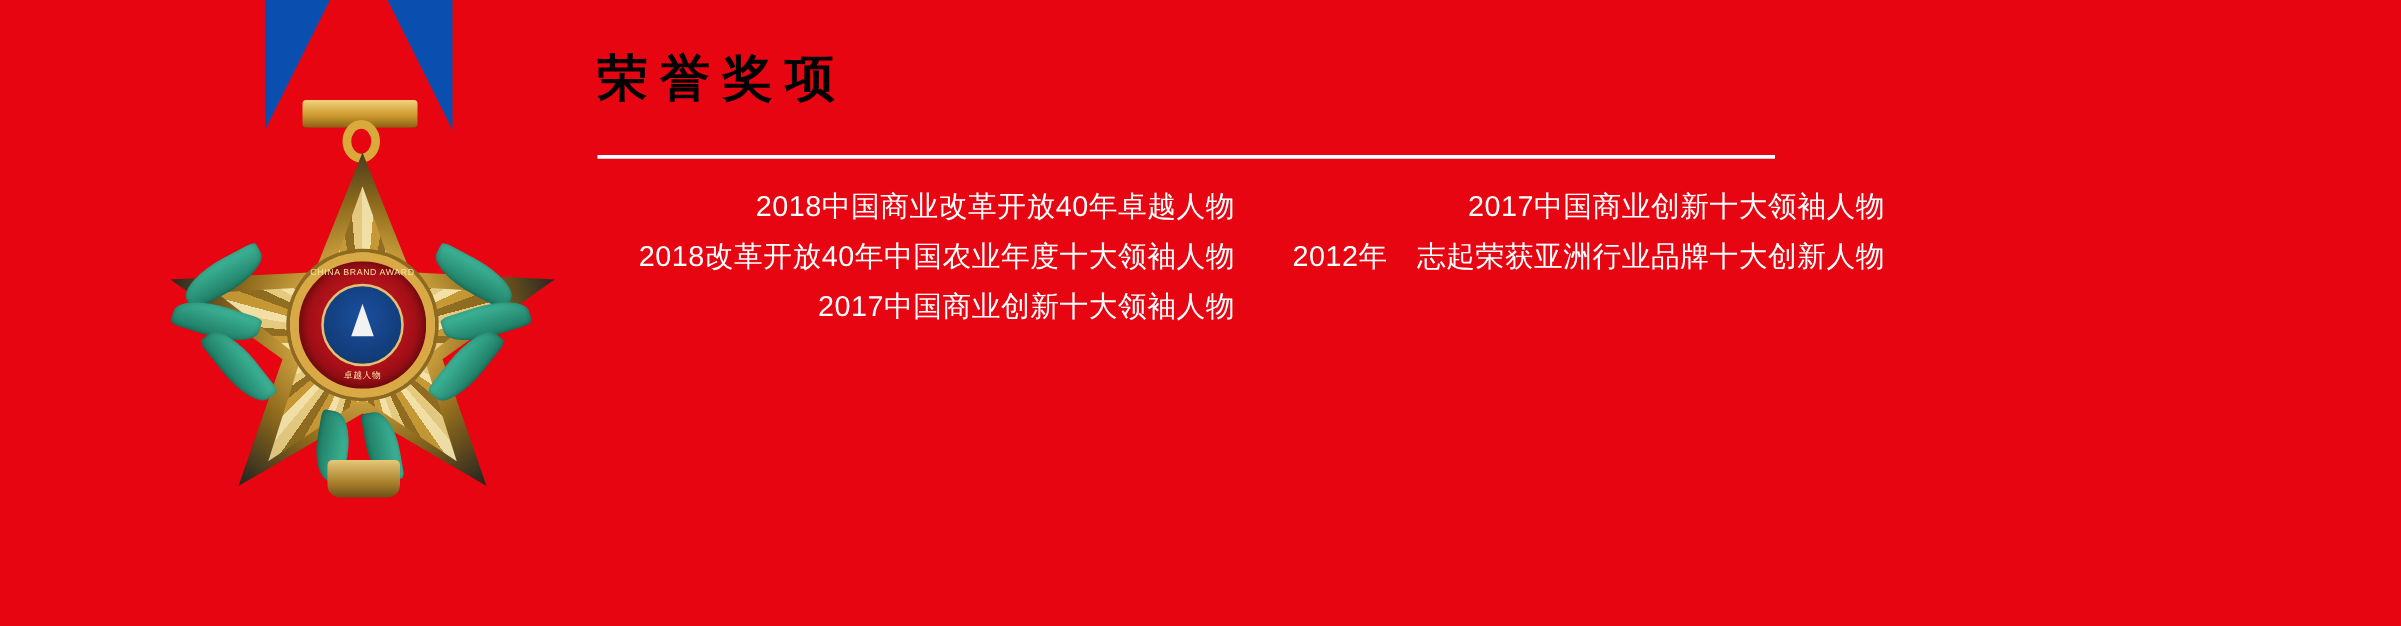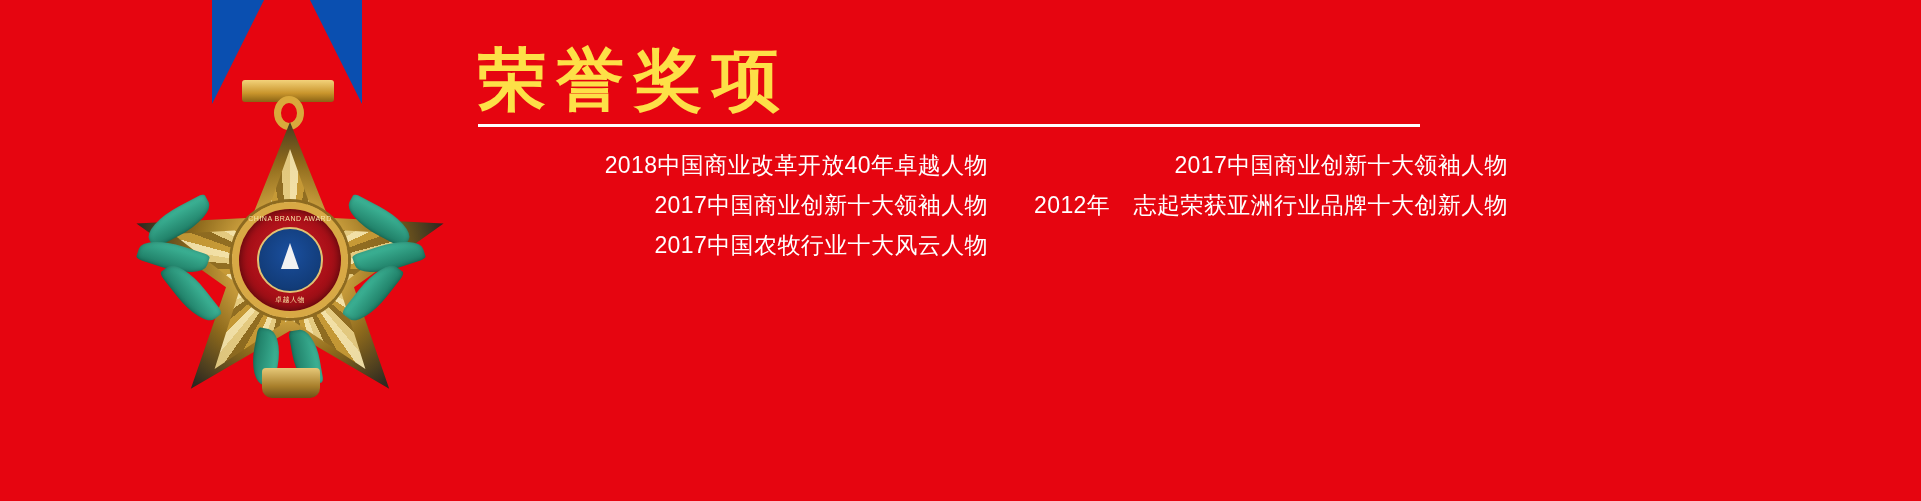--- a/index.html
+++ b/index.html
@@ -189,22 +189,22 @@
 
   
   .content {
     position: absolute;
     left: 478px;
     top: 40px;
     width: 1420px;
   }
 
   .heading {
-    color: #fde047;
-    font-size: 68px;
+    color: #000000;
+    font-size: 40px;
     font-weight: bold;
     letter-spacing: 10px;
     line-height: 1.15;
     height: 74px;
   }
 
   .divider {
     margin-top: 10px;
     width: 942px;
     height: 3px;
@@ -274,22 +274,22 @@
   <div class="content">
 
     <div class="heading">荣誉奖项</div>
 
     <div class="divider"></div>
 
     <div class="awards">
 
       <div class="award-col left">
         <div class="award-item">2018中国商业改革开放40年卓越人物</div>
+        <div class="award-item">2018改革开放40年中国农业年度十大领袖人物</div>
         <div class="award-item">2017中国商业创新十大领袖人物</div>
-        <div class="award-item">2017中国农牧行业十大风云人物</div>
       </div>
 
       <div class="award-col right">
         <div class="award-item">2017中国商业创新十大领袖人物</div>
         <div class="award-item">2012年　志起荣获亚洲行业品牌十大创新人物</div>
       </div>
 
     </div>
   </div>
 

